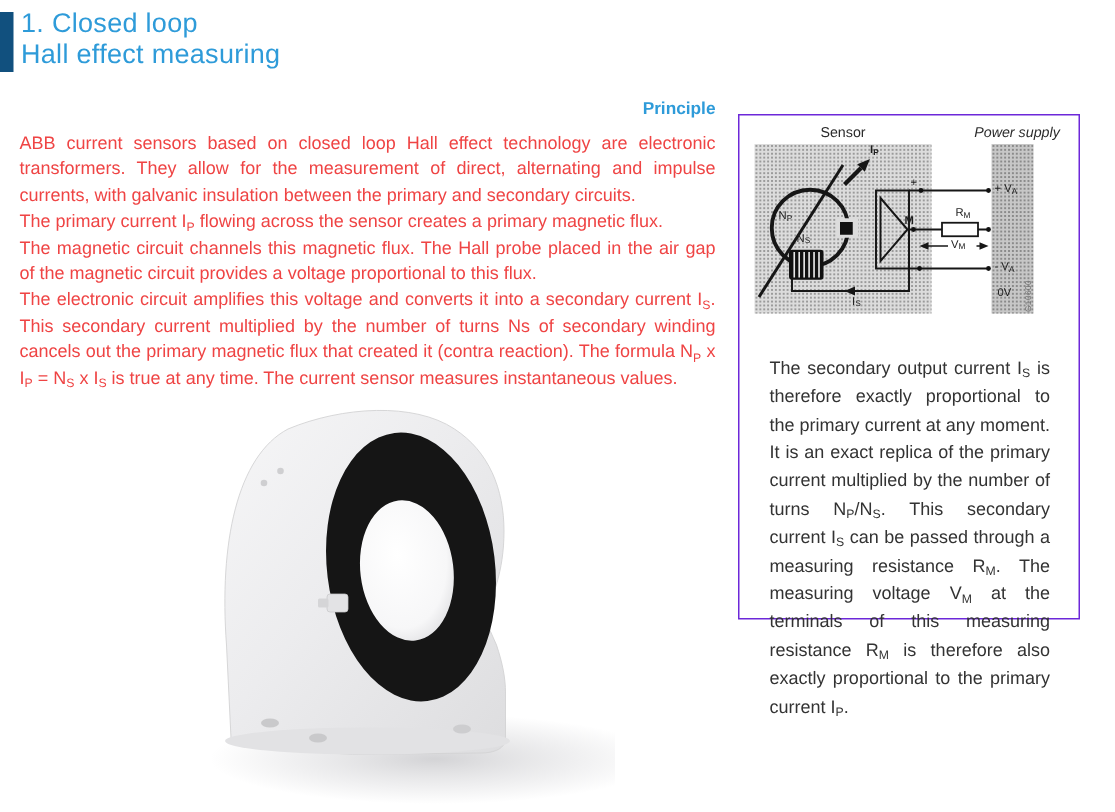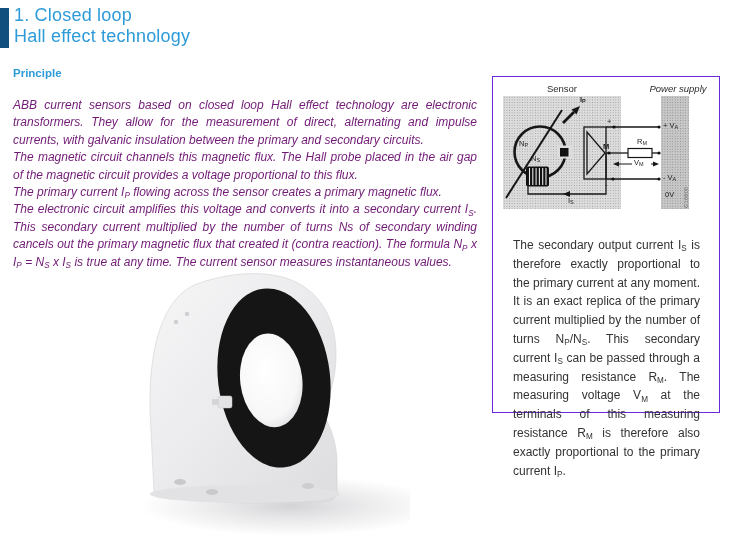--- a/index.html
+++ b/index.html
@@ -6,22 +6,22 @@
   .page {
     position:relative; width:743px; height:541px; background:#ffffff;
     font-family:"Liberation Sans", sans-serif; overflow:hidden;
     -webkit-font-smoothing:antialiased;
   }
   
   .title-accent { position:absolute; left:0; top:8px; width:9px; height:40px; background:#11507e; }
   .page-title { position:absolute; left:14px; top:5px; font-size:18px; line-height:21px; color:#2e9bd9; font-weight:400; letter-spacing:0.2px; }
   
   .left-col { position:absolute; left:13px; top:67px; width:464px; }
-  .principle-heading { font-size:11.5px; font-weight:bold; color:#2e9bd9; margin:0 0 18px 0; }
-  .left-col p { margin:0; font-size:12px; line-height:17.4px; color:#701a75; text-align:justify;font-style:italic; }
+  .principle-heading { font-size:11.5px; font-weight:bold; color:#2e9bd9; margin:0 0 8px 0;text-align:right; }
+  .left-col p { margin:0; font-size:12px; line-height:17.4px; color:#ef4444; text-align:justify; }
   sub { font-size:0.68em; vertical-align:baseline; position:relative; top:0.28em; line-height:0; }
   
   .figure-box { position:absolute; left:492px; top:76px; width:226px; height:335px; border:1px solid #6d28d9; background:#fff; }
   .diagram { position:absolute; left:0; top:0; width:226px; height:145px; }
   .stipple {
     position:absolute;
     background-color:#dcdcdc;
     background-image:radial-gradient(circle, #9a9a9a 0.55px, rgba(0,0,0,0) 0.7px);
     background-size:2.6px 2.6px;
   }
@@ -40,28 +40,28 @@
   .product { position:absolute; left:140px; top:270px; width:270px; height:268px; }
 </style>
 </head>
 <body>
 
 <div class="page">
 
   <div class="title-accent"></div>
   <div class="page-title">
     <div>1. Closed loop</div>
-    <div>Hall effect technology</div>
+    <div>Hall effect measuring</div>
   </div>
 
   <div class="left-col">
     <div class="principle-heading">Principle</div>
     <p><span>ABB current sensors based on closed loop Hall effect technology are electronic transformers. They allow for the measurement of direct, alternating and impulse currents, with galvanic insulation between the primary and secondary circuits.</span></p>
+    <p><span>The primary current I</span><sub>P</sub><span> flowing across the sensor creates a primary magnetic flux.</span></p>
     <p><span>The magnetic circuit channels this magnetic flux. The Hall probe placed in the air gap of the magnetic circuit provides a voltage proportional to this flux.</span></p>
-    <p><span>The primary current I</span><sub>P</sub><span> flowing across the sensor creates a primary magnetic flux.</span></p>
     <p><span>The electronic circuit amplifies this voltage and converts it into a secondary current I</span><sub>S</sub><span>. This secondary current multiplied by the number of turns Ns of secondary winding cancels out the primary magnetic flux that created it (contra reaction). The formula N</span><sub>P</sub><span> x I</span><sub>P</sub><span> = N</span><sub>S</sub><span> x I</span><sub>S</sub><span> is true at any time. The current sensor measures instantaneous values.</span></p>
   </div>
 
   <div class="figure-box">
     <div class="diagram">
       <div class="stipple sensor-bg"></div>
       <div class="stipple supply-bg"></div>
 
       <svg width="226" height="145" viewBox="0 0 226 145">
 

